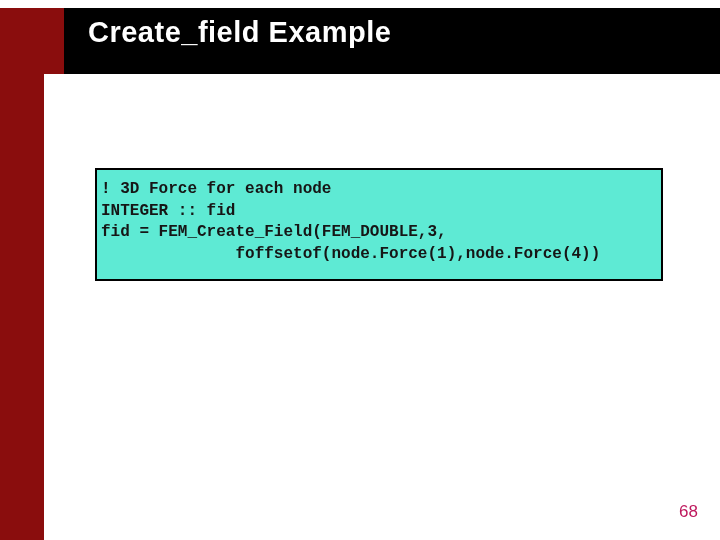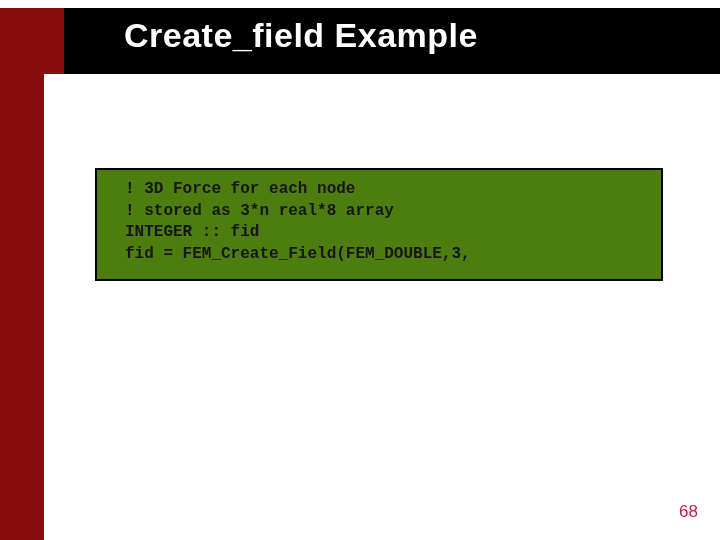--- a/index.html
+++ b/index.html
@@ -35,33 +35,32 @@
       height: 466px;
       background: #8a0d0d;
     }
     .title {
       position: absolute;
       left: 88px;
       top: 16px;
       font-family: "Arial Narrow", Arial, sans-serif;
       font-stretch: condensed;
       font-weight: 700;
-      font-size: 34px;
+      font-size: 29px;
       color: #fff;
       letter-spacing: 0.5px;
-      margin-left: 36px;
     }
     .code-box {
       position: absolute;
       left: 95px;
       top: 168px;
       width: 568px;
-      background: #4d7c0f;
+      background: #5eead4;
       border: 2px solid #000;
-      padding: 9px 12px 14px 28px;
+      padding: 9px 12px 14px 4px;
       font-family: "Courier New", monospace;
       font-size: 16px;
       font-weight: 700;
       line-height: 1.35;
       color: #161616;
     }
     .code-box .line { white-space: pre; }
     .page-num {
       position: absolute;
       right: 22px;
@@ -74,21 +73,21 @@
 <body>
 
 <div class="header-bar"></div>
 <div class="red-square"></div>
 <div class="red-strip"></div>
 
 <div class="title">Create_field Example</div>
 
 <div class="code-box">
   <div class="line">! 3D Force for each node</div>
-  <div class="line">! stored as 3*n real*8 array</div>
   <div class="line"></div>
   <div class="line">INTEGER :: fid</div>
   <div class="line"></div>
   <div class="line"></div>
   <div class="line">fid = FEM_Create_Field(FEM_DOUBLE,3,</div>
+  <div class="line">              foffsetof(node.Force(1),node.Force(4))</div>
 </div>
 
 <div class="page-num">68</div>
 
 </body></html>

